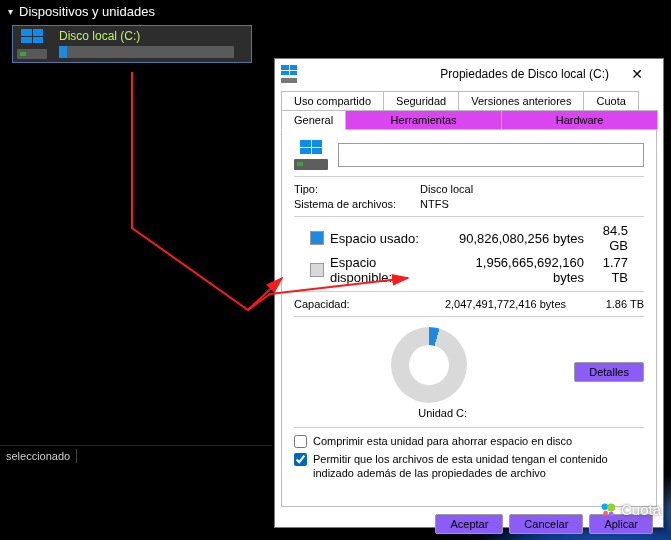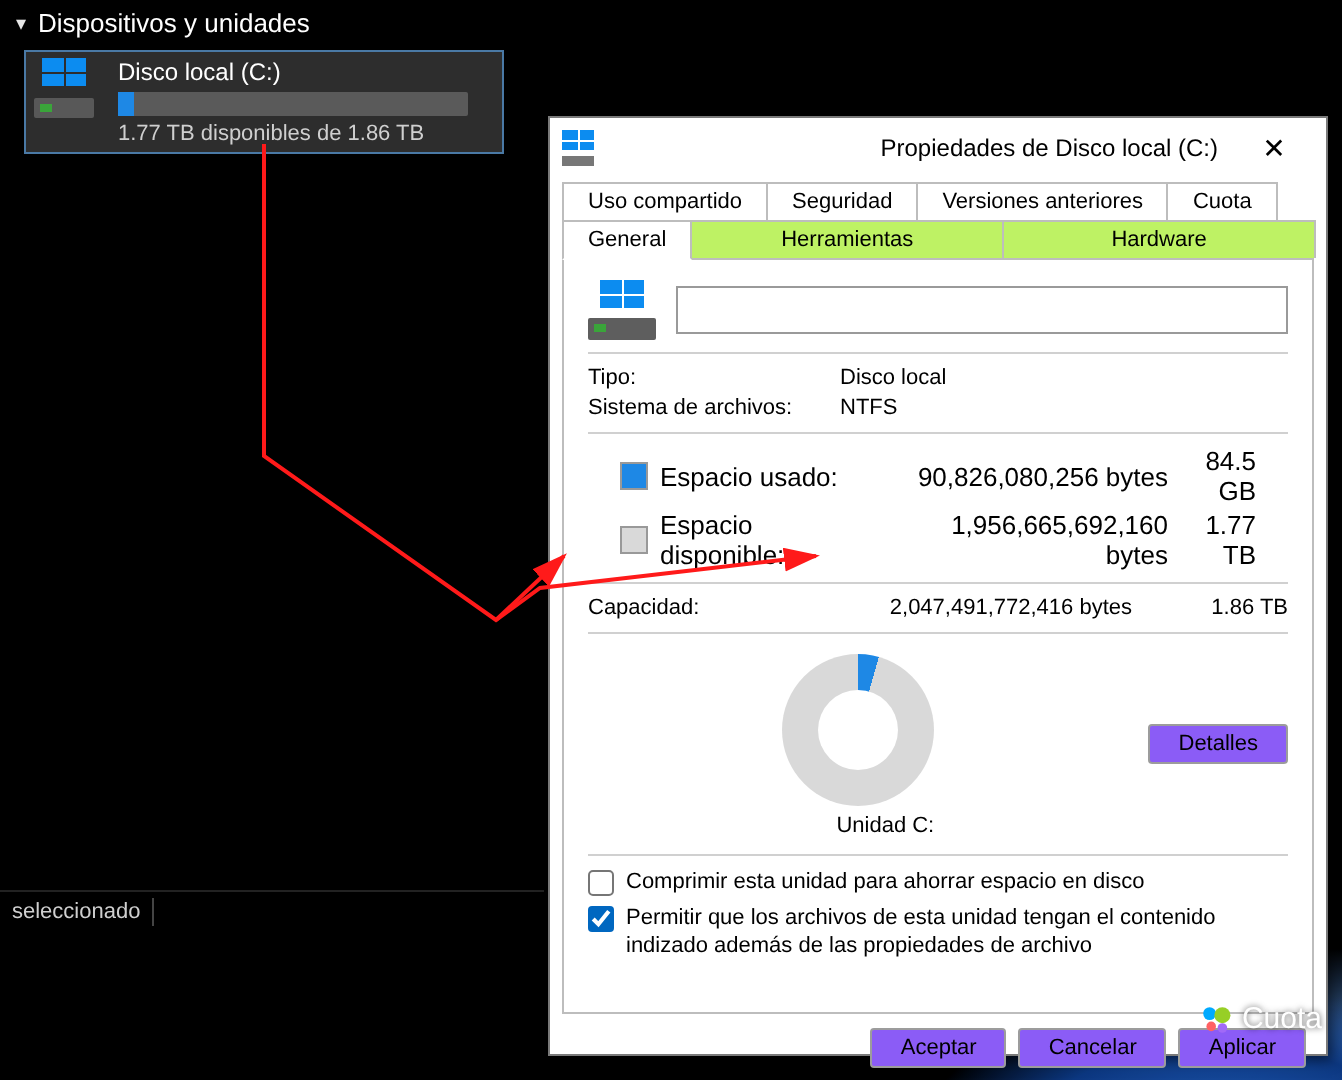--- a/index.html
+++ b/index.html
@@ -13,39 +13,39 @@
   .explorer{position:absolute;left:0;top:0;width:671px;height:460px;color:#fff;z-index:1;}
   .group-header{display:flex;align-items:center;gap:6px;padding:4px 8px;font-size:13px;}
   .group-header .chev{font-size:10px;opacity:.9;}
   .device-row{display:flex;align-items:flex-start;gap:10px;margin:2px 0 0 12px;width:230px;background:#2d2d2d;border:1px solid #4a79a5;padding:3px 4px;}
   .drive-ico{width:32px;height:30px;position:relative;}
   .drive-ico .winlogo{position:absolute;top:0;left:4px;width:22px;height:14px;display:grid;grid-template-columns:1fr 1fr;grid-template-rows:1fr 1fr;gap:1px;}
   .drive-ico .winlogo span{background:#0c8cf0;}
   .drive-ico .disk{position:absolute;bottom:0;left:0;width:30px;height:10px;background:#585858;border-radius:1px;}
   .drive-ico .disk:before{content:"";position:absolute;left:3px;top:3px;width:6px;height:4px;background:#3aa53a;}
   .device-info{display:flex;flex-direction:column;gap:3px;width:180px;}
-  .device-info .name{font-size:12px;color:#ffffff;}
+  .device-info .name{font-size:12px;color:#bef264;}
   .capacity-bar{width:175px;height:12px;background:#5a5a5a;position:relative;border-radius:1px;}
   .capacity-bar .fill{position:absolute;left:0;top:0;height:100%;background:#1e88e5;}
   .device-info .sub{font-size:11px;color:#cfcfcf;}
   .statusbar{position:absolute;left:0;top:445px;width:260px;color:#cfcfcf;font-size:11px;padding:3px 6px;border-top:1px solid #222;display:flex;align-items:center;gap:6px;}
   .statusbar .divider{width:1px;height:14px;background:#444;}
   
   .dialog{position:absolute;left:274px;top:58px;width:388px;height:468px;background:#fff;border:1px solid #7a7a7a;box-shadow:2px 2px 6px rgba(0,0,0,.5);z-index:5;color:#000;}
   .titlebar{display:flex;align-items:center;height:30px;padding:0 6px;gap:8px;}
   .titlebar .ico{width:18px;height:18px;position:relative;}
   .titlebar .ico .winlogo{position:absolute;top:0;left:0;width:16px;height:10px;display:grid;grid-template-columns:1fr 1fr;grid-template-rows:1fr 1fr;gap:1px;}
   .titlebar .ico .winlogo span{background:#0c8cf0;}
   .titlebar .ico .disk{position:absolute;bottom:0;left:0;width:16px;height:5px;background:#777;}
   .titlebar .title{flex:1;font-size:12px;text-align:right;}
   .titlebar .close{width:40px;height:28px;display:flex;align-items:center;justify-content:center;font-size:14px;cursor:pointer;}
   .tabs{margin:2px 6px 0;position:relative;}
   .tab-rows{display:flex;flex-direction:column-reverse;}
   .tabrow{display:flex;}
-  .tab{border:1px solid #bdbdbd;border-bottom:none;padding:3px 12px;font-size:11px;background:#bef264;margin-right:-1px;cursor:pointer;}
+  .tab{border:1px solid #bdbdbd;border-bottom:none;padding:3px 12px;font-size:11px;background:#d946ef;margin-right:-1px;cursor:pointer;}
   .tab.inactive-top{background:#fff;}
   .tab.active{background:#fff;position:relative;z-index:2;border-bottom:1px solid #fff;margin-bottom:-1px;}
   .tab-content{border:1px solid #bdbdbd;padding:10px 12px 10px;min-height:356px;}
   
   .row{display:flex;align-items:center;margin-bottom:6px;}
   .drive-big{width:34px;height:30px;position:relative;margin-right:10px;}
   .drive-big .winlogo{position:absolute;top:0;left:6px;width:22px;height:14px;display:grid;grid-template-columns:1fr 1fr;grid-template-rows:1fr 1fr;gap:1px;}
   .drive-big .winlogo span{background:#0c8cf0;}
   .drive-big .disk{position:absolute;bottom:0;left:0;width:34px;height:11px;background:#5e5e5e;border-radius:1px;}
   .drive-big .disk:before{content:"";position:absolute;left:3px;top:3px;width:6px;height:4px;background:#3aa53a;}
@@ -91,21 +91,20 @@
             <span></span>
             <span></span>
           </div>
         <div class="disk"></div>
       </div>
       <div class="device-info">
         <span class="name">Disco local (C:)</span>
         <div class="capacity-bar">
           <div class="fill" id="cap-fill" style="width: 4.8%;"></div>
         </div>
-        <span class="sub">1.77 TB disponibles de 1.86 TB</span>
       </div>
     </div>
     <div class="statusbar">
       <span>seleccionado</span>
       <span class="divider"></span>
     </div>
   </div>
 
   <div class="dialog">
     <div class="titlebar">

